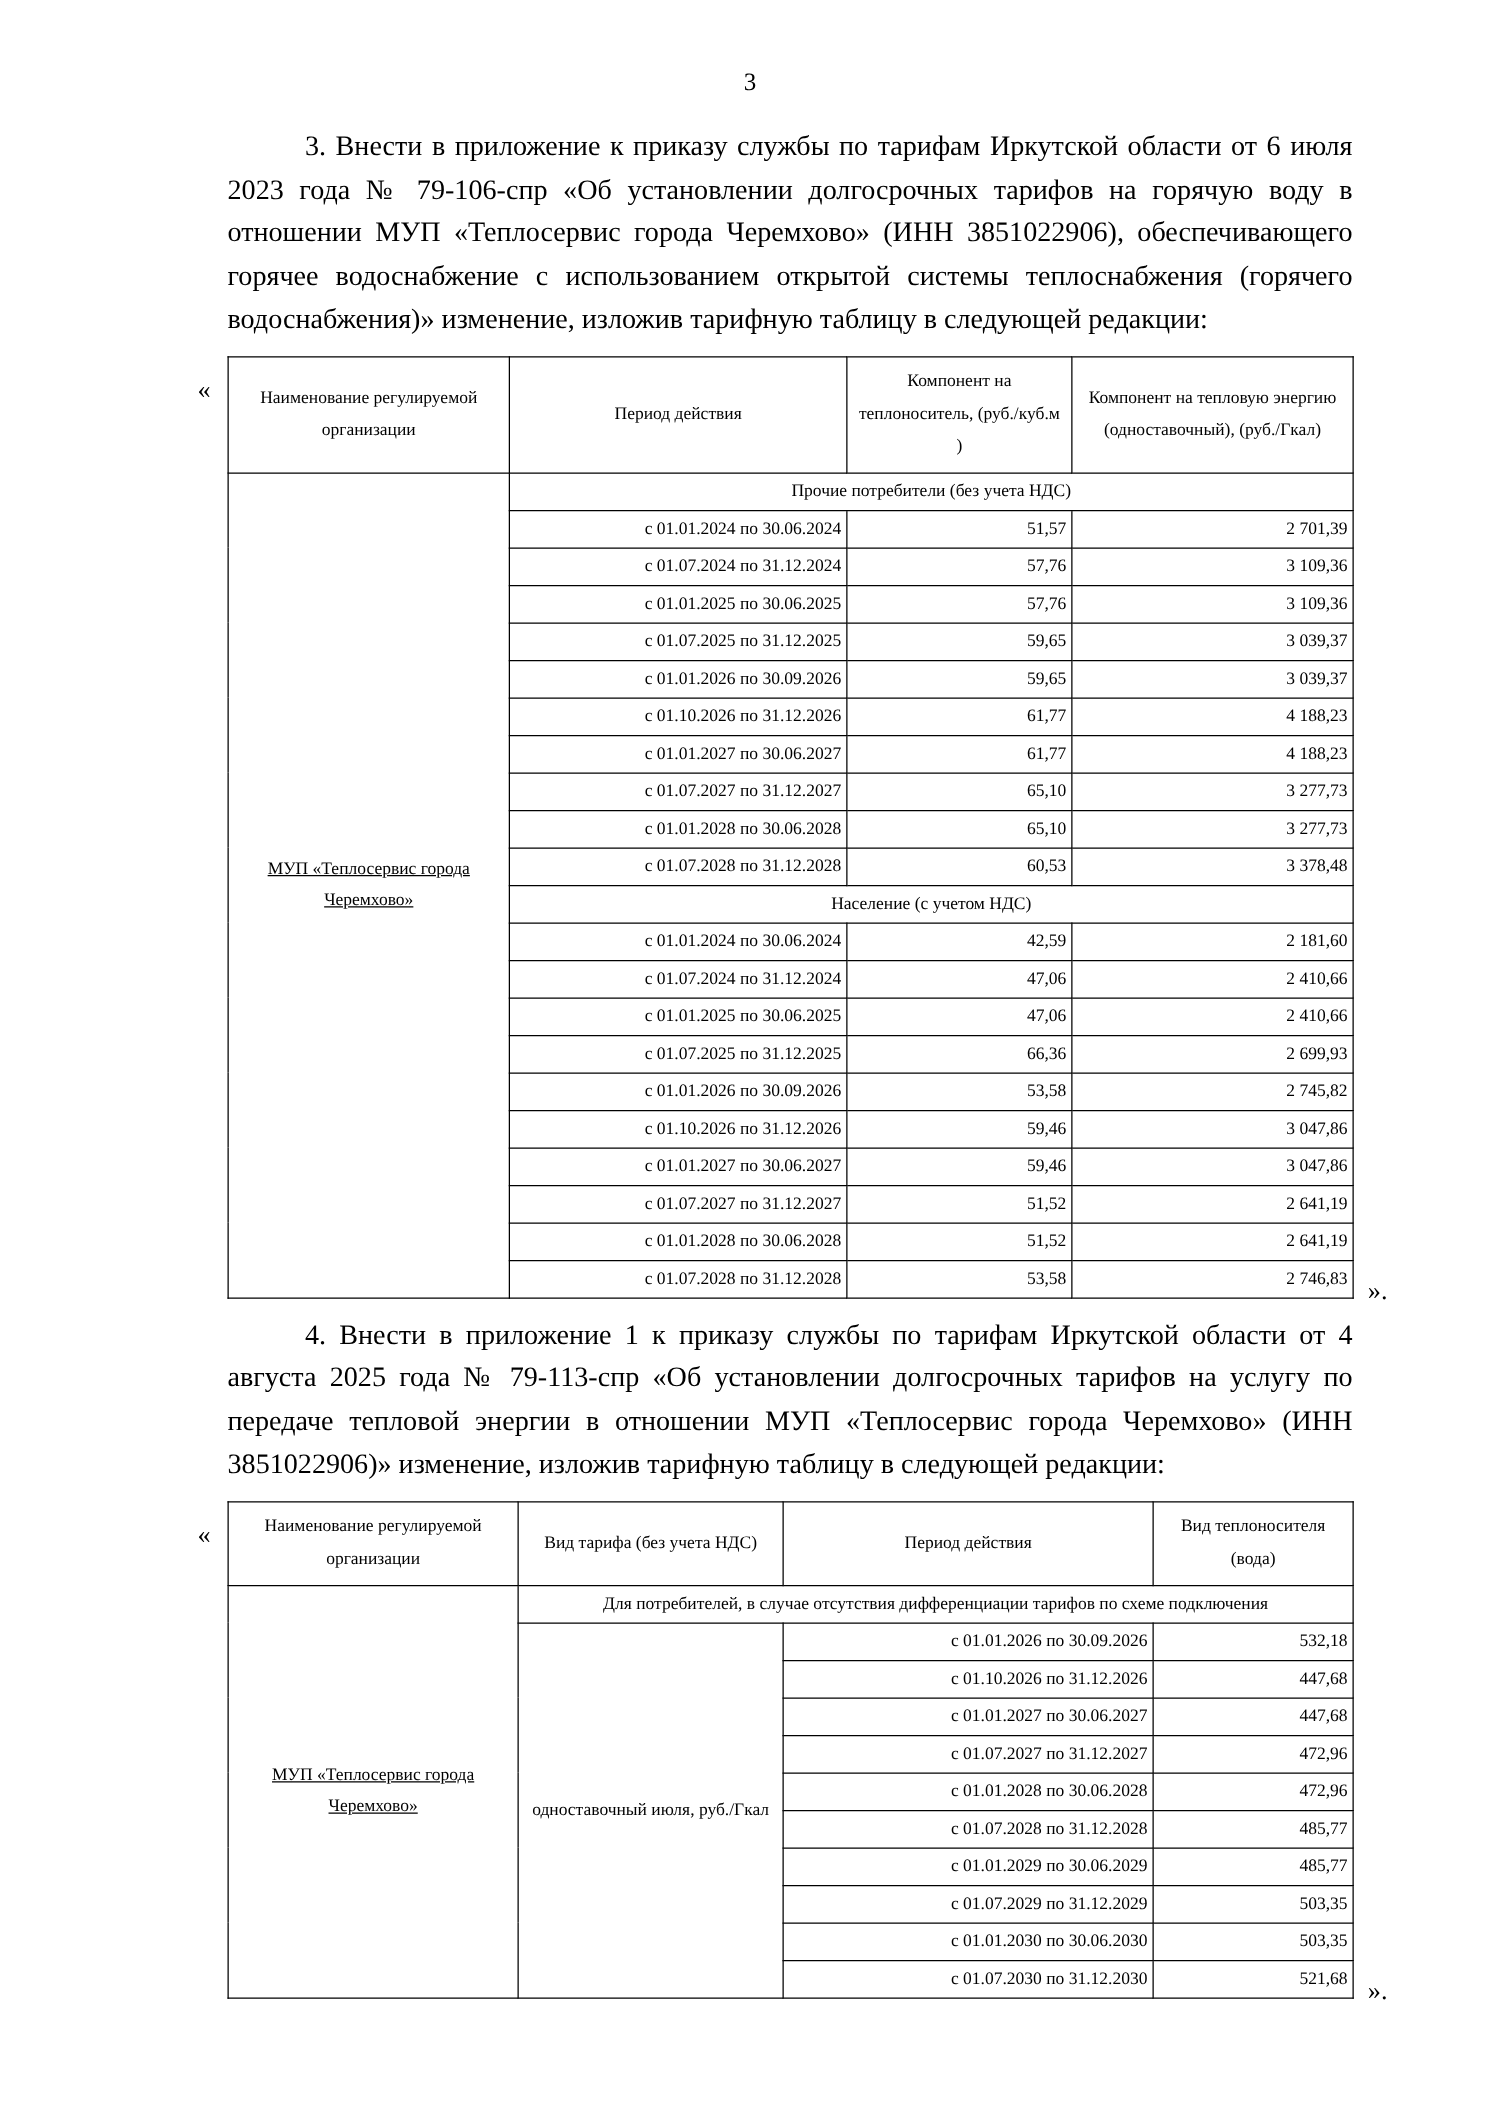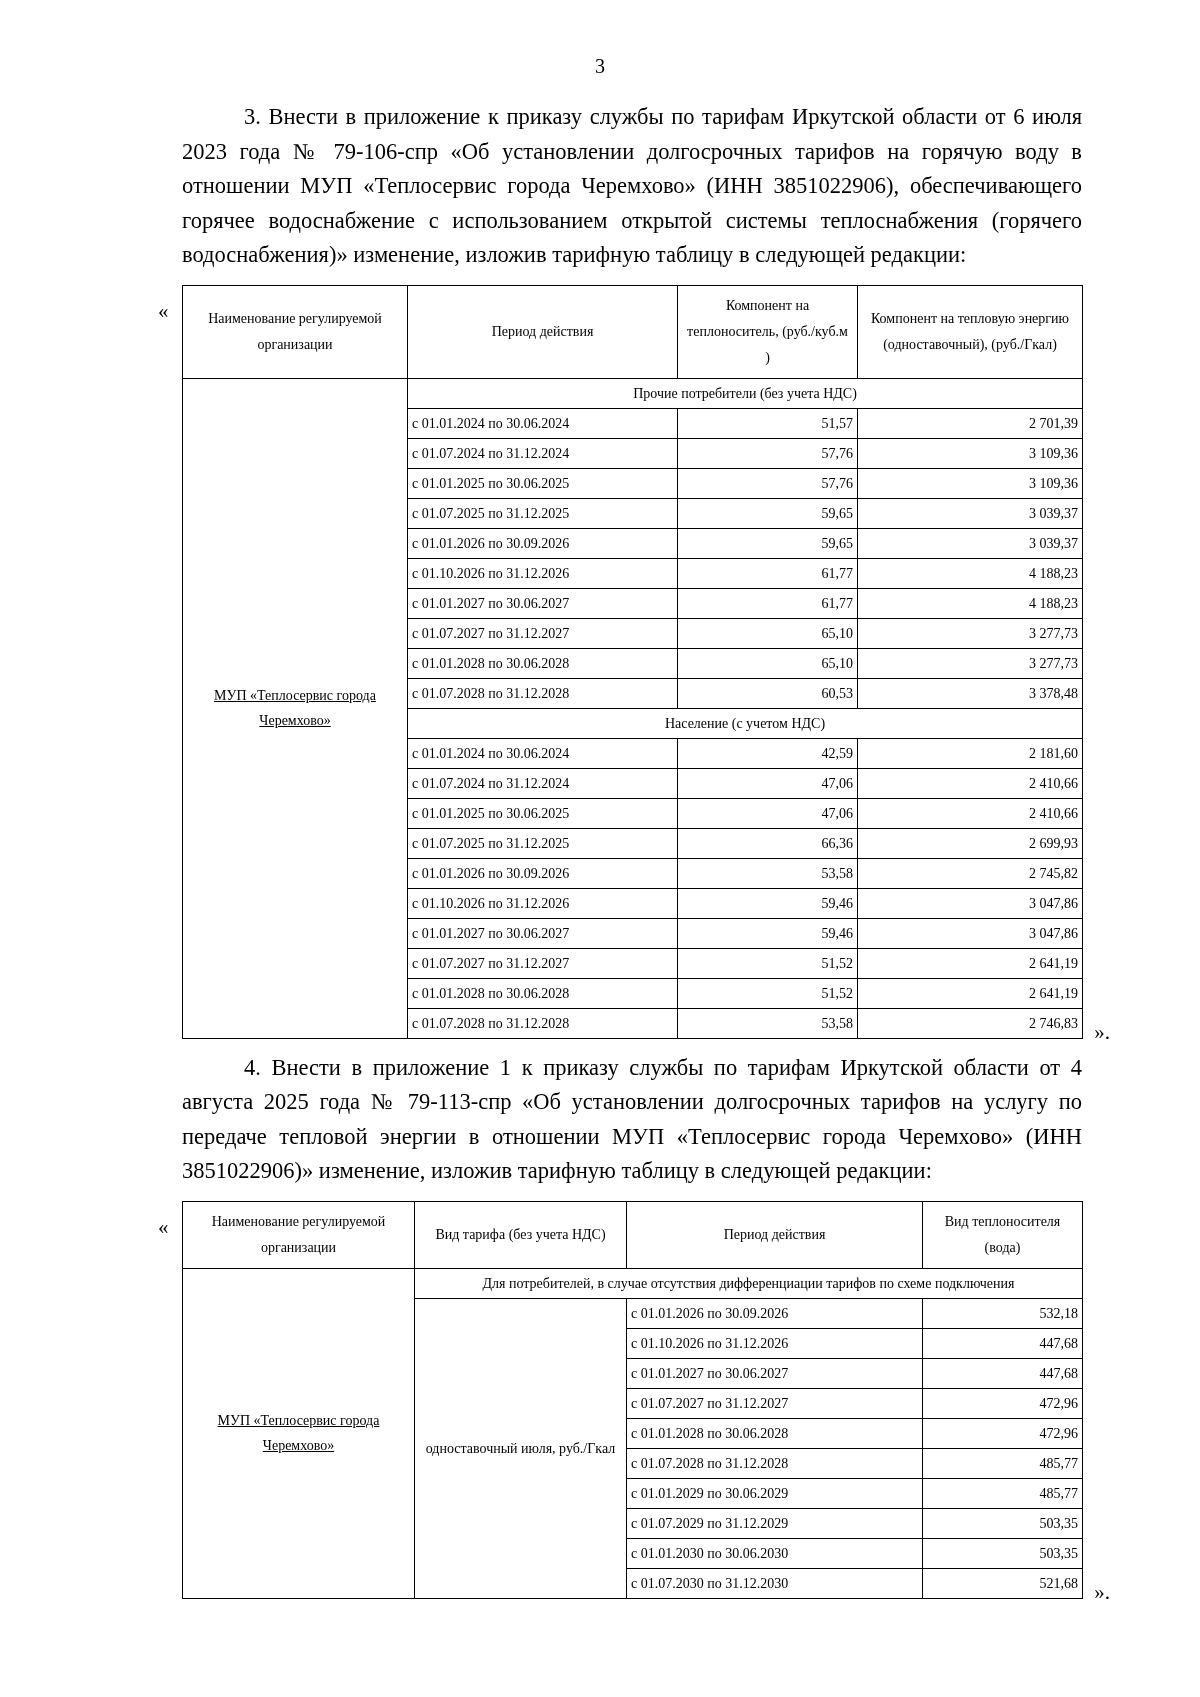--- a/index.html
+++ b/index.html
@@ -82,21 +82,21 @@
   }
   table.tariff th {
     padding: 7px 6px;
     line-height: 26px;
   }
   table.tariff td.num {
     text-align: right;
     white-space: nowrap;
   }
   table.tariff td.period {
-    text-align: left;
+    text-align: right;
     white-space: nowrap;
   }
   td.group-head {
     text-align: center;
     line-height: 26px;
     padding: 3px 6px;
   }
   td.orgcell {
     text-align: center;
     line-height: 28px;

